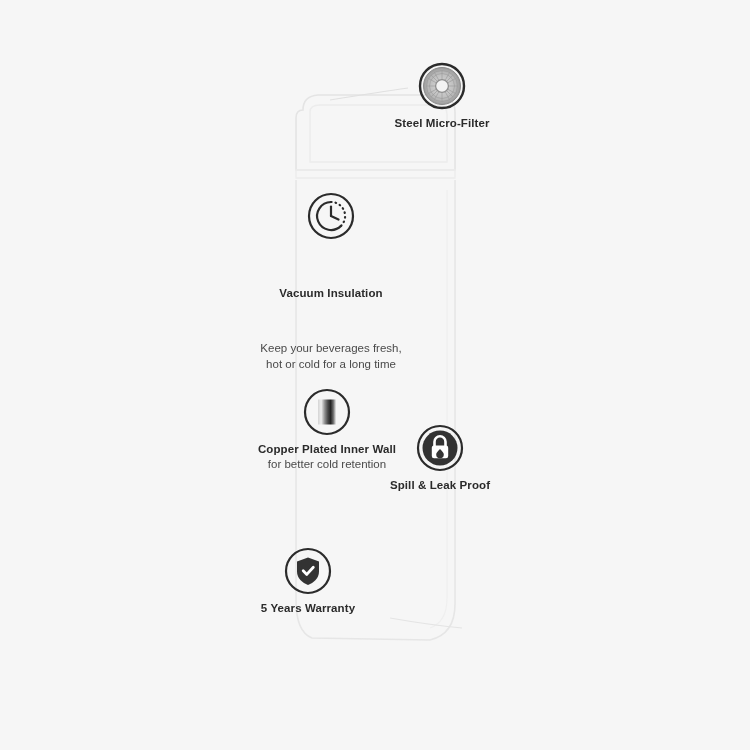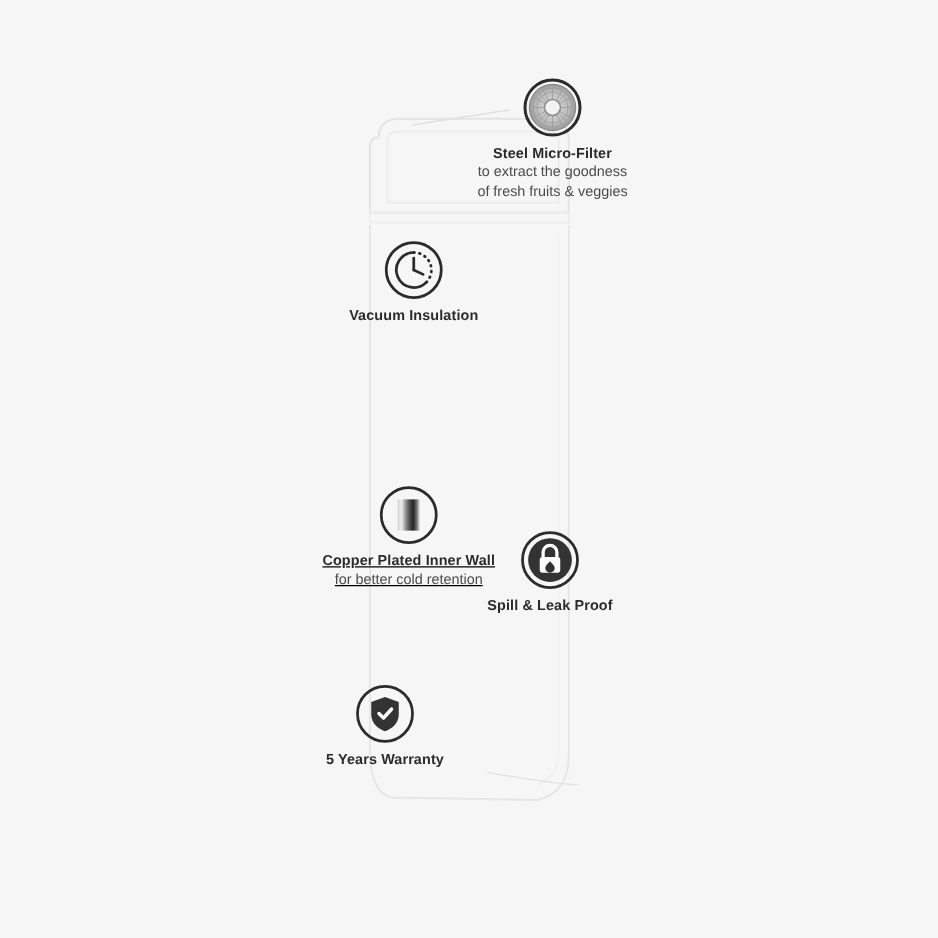--- a/index.html
+++ b/index.html
@@ -61,23 +61,23 @@
     font-size: 11.5px;
     color: #4a4a4a;
     text-align: center;
     line-height: 1.32;
     margin-top: 1px;
     white-space: pre-line;
   }
 
   
   #feature-micro-filter  { left: 327px; top: 62px; }
-  #feature-vacuum        { left: 216px; top: 192px; }
+  #feature-vacuum        { left: 216px; top: 192px; gap: 40px; }
   #feature-steel         { left: 312px; top: 292px; }
-  #feature-copper        { left: 212px; top: 388px; text-decoration: underline; }
+  #feature-copper        { left: 212px; top: 388px; }
   #feature-spill         { left: 325px; top: 424px; }
   #feature-warranty      { left: 193px; top: 547px; }
 
   #feature-warranty .feature-desc { line-height: 1.36; }
 </style>
 </head>
 <body>
 
 <div id="infographic">
 
@@ -120,35 +120,35 @@
           <line x1="35" y1="13" x2="13" y2="35"></line>
           <line x1="16" y1="9.5" x2="32" y2="38.5"></line>
           <line x1="32" y1="9.5" x2="16" y2="38.5"></line>
           <line x1="9.5" y1="16" x2="38.5" y2="32"></line>
           <line x1="9.5" y1="32" x2="38.5" y2="16"></line>
         </g>
         <circle cx="24" cy="24" r="6.4" fill="#f2f2f2" stroke="#8e8e8e" stroke-width="1.3"></circle>
       </svg>
     </span>
     <div class="feature-title">Steel Micro-Filter</div>
-    <div class="feature-desc">to extract the goodness
-of fresh fruits &amp; veggies</div>
   </div>
 
   <div class="feature" id="feature-vacuum">
     <span class="feature-icon">
       <svg width="48" height="48" viewBox="0 0 48 48">
         <circle cx="24" cy="24" r="22" fill="none" stroke="#2b2b2b" stroke-width="2.2"></circle>
         <path d="M24 10 A14 14 0 1 0 34 33.9" fill="none" stroke="#2b2b2b" stroke-width="2.2" stroke-linecap="round"></path>
         <path d="M24 10 A14 14 0 0 1 34 33.9" fill="none" stroke="#2b2b2b" stroke-width="2.2" stroke-linecap="round" stroke-dasharray="0.6 4"></path>
         <line x1="24" y1="24" x2="24" y2="14.5" stroke="#2b2b2b" stroke-width="2.2" stroke-linecap="round"></line>
         <line x1="24" y1="24" x2="31.5" y2="27.5" stroke="#2b2b2b" stroke-width="2.2" stroke-linecap="round"></line>
       </svg>
     </span>
     <div class="feature-title">Vacuum Insulation</div>
+    <div class="feature-desc">Keep your beverages fresh,
+hot or cold for a long time</div>
   </div>
 
 
   <div class="feature" id="feature-copper">
     <span class="feature-icon">
       <svg width="48" height="48" viewBox="0 0 48 48">
         <defs>
           <linearGradient id="sheetGrad" x1="0" y1="0" x2="1" y2="0">
             <stop offset="0%" stop-color="#d4d4d4"></stop>
             <stop offset="18%" stop-color="#eeeeee"></stop>

